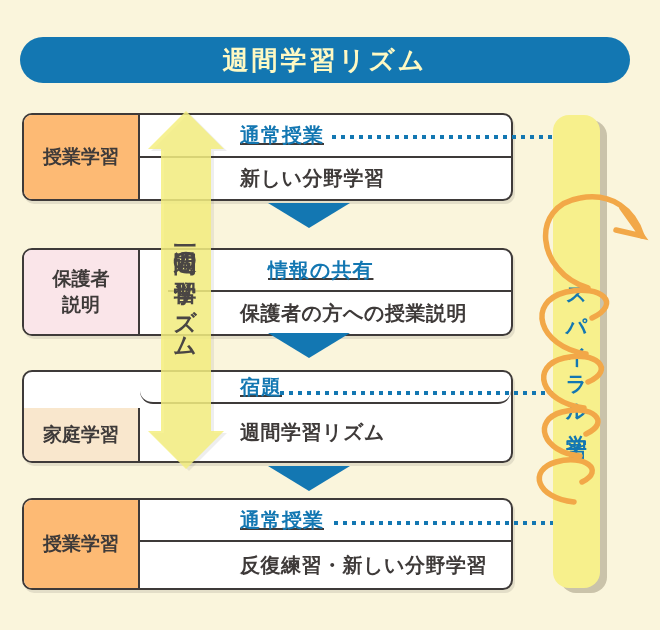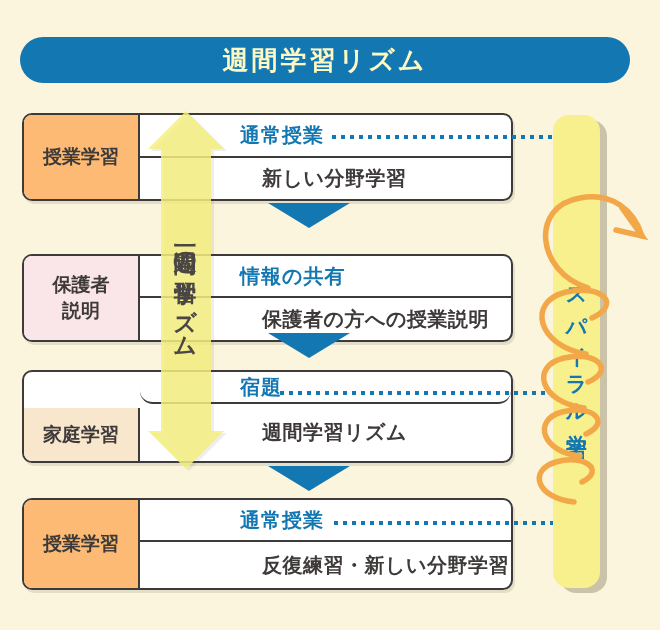--- a/index.html
+++ b/index.html
@@ -33,26 +33,27 @@
     white-space:pre-line;line-height:1.35;
   }
   .row1 .row-label,.row4 .row-label{background:#fdba74;}
   .row2 .row-label{background:#FAE5E9;}
   .row3 .row-label{background:#F9E7CD;margin-top:36px;}
   .row-content{flex:1;display:flex;flex-direction:column;}
   .cell-top{
     border-bottom:2px solid #3E3A39;
     display:flex;align-items:center;padding-left:100px;
     box-sizing:border-box;
+    text-decoration:underline;
   }
-  .cell-bottom{flex:1;display:flex;align-items:center;padding-left:100px;margin-left:22px;}
+  .cell-bottom{flex:1;display:flex;align-items:center;padding-left:100px;}
   .blue-head{color:#1377B2;font-size:20px;font-weight:bold;letter-spacing:1px;}
   .body-text{font-size:20px;font-weight:600;letter-spacing:0.5px;}
   .row1{top:113px;height:88px;} .row1 .cell-top{height:43px;}
-  .row2{top:254px;height:88px;} .row2 .cell-top{height:42px;}
+  .row2{top:248px;height:88px;} .row2 .cell-top{height:42px;margin-left:28px;}
   .row3{top:370px;height:93px;} .row3 .cell-top{height:32px;border-radius:13px;}
   .row4{top:498px;height:92px;} .row4 .cell-top{height:42px;}
   
   .down-arrow{
     position:absolute;left:268px;width:0;height:0;
     border-left:41px solid transparent;border-right:41px solid transparent;
     border-top:25px solid #1377B2;z-index:1;
   }
   .da1{top:203px;} .da2{top:333px;} .da3{top:466px;}
   

